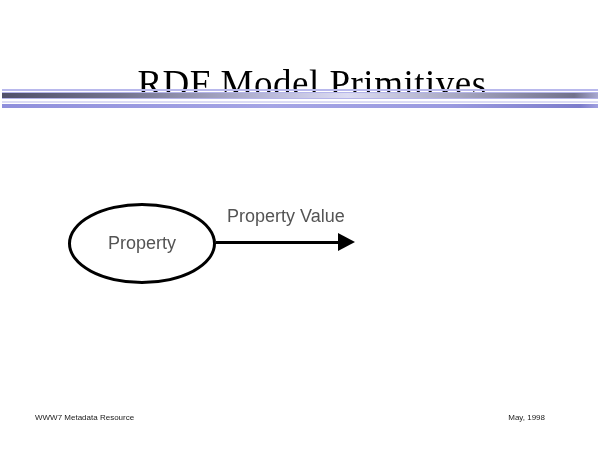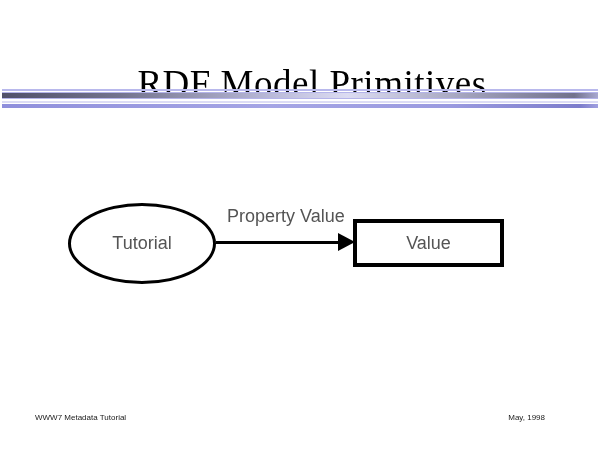--- a/index.html
+++ b/index.html
@@ -138,29 +138,26 @@
 <div class="slide">
 
   <h1 class="slide-title">RDF Model Primitives</h1>
 
   <div class="rule rule-1"></div>
   <div class="rule rule-2"></div>
   <div class="rule rule-3"></div>
   <div class="rule rule-4"></div>
 
   <div class="ellipse-node">
-    <span class="node-label">Tutorial</span>
+    <span class="node-label">Property</span>
   </div>
 
   <span class="edge-label">Property Value</span>
 
   <div class="arrow-line"></div>
   <div class="arrow-head"></div>
 
-  <div class="rect-node">
-    <span class="node-label">Value</span>
-  </div>
 
-  <span class="footer-left">WWW7 Metadata Tutorial</span>
+  <span class="footer-left">WWW7 Metadata Resource</span>
 
   <span class="footer-right">May, 1998</span>
 
 </div>
 
 </body></html>

